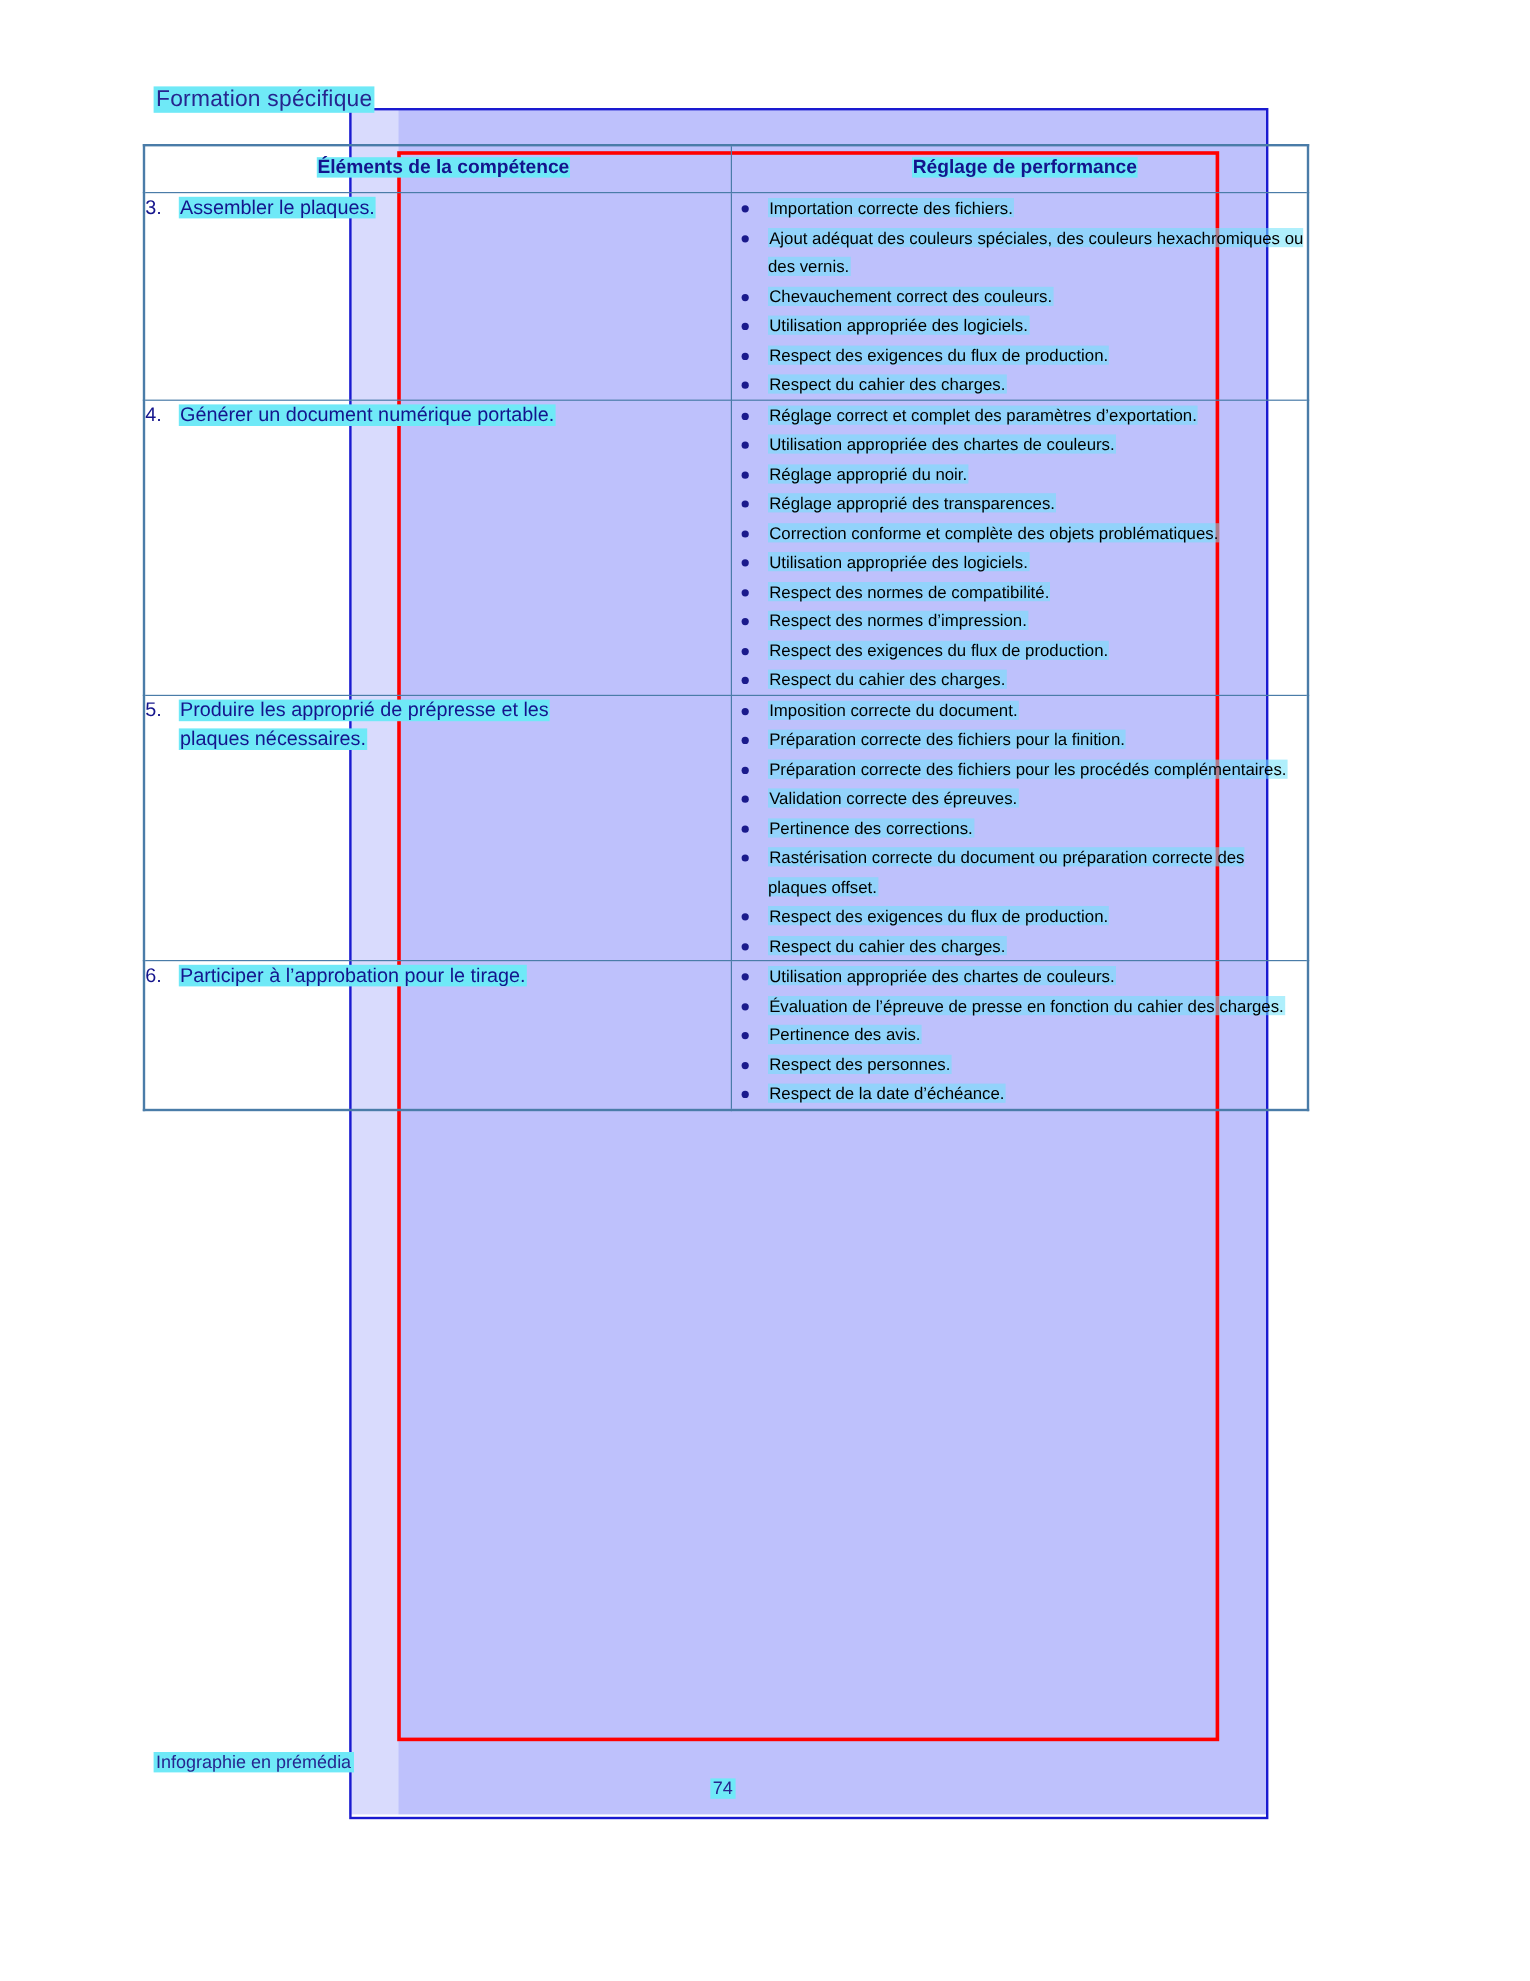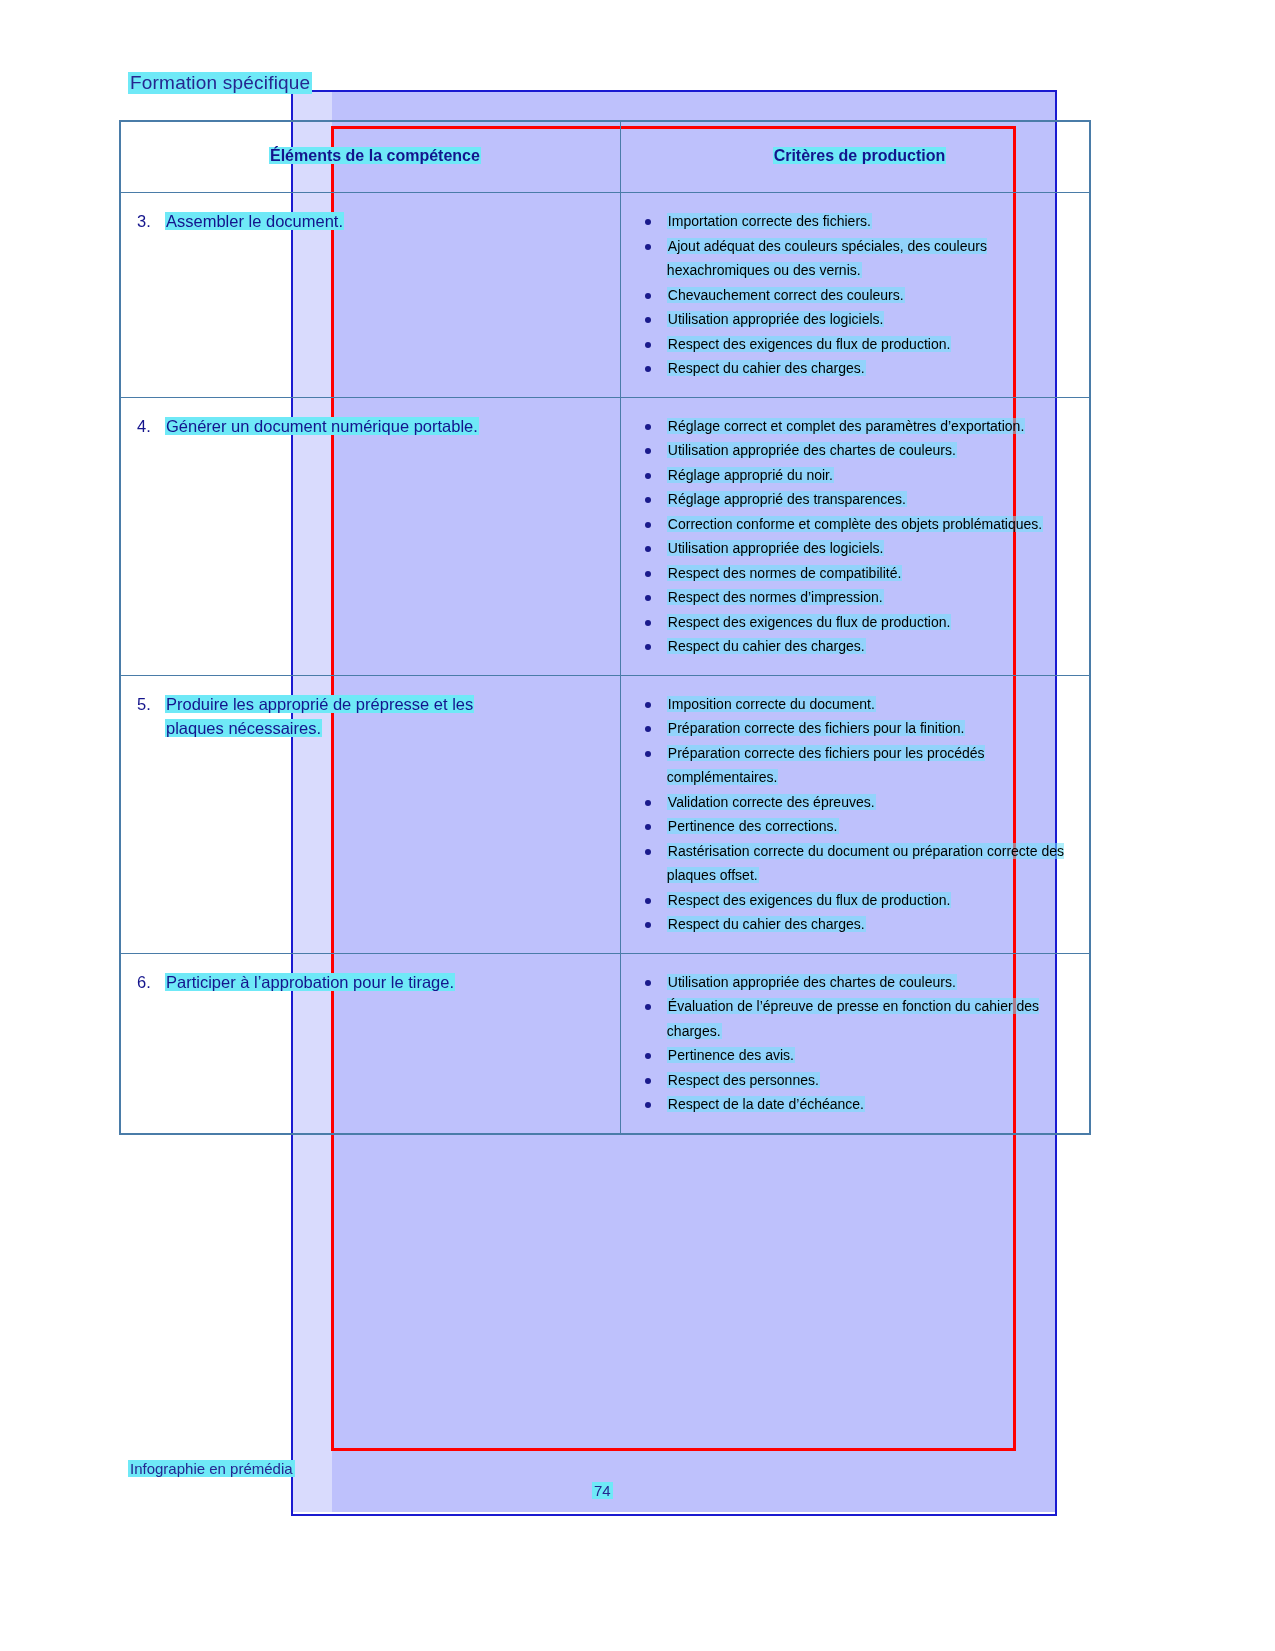--- a/index.html
+++ b/index.html
@@ -28,21 +28,21 @@
 
   
   #comp-table{
     position:absolute;left:119px;top:120px;width:972px;
     border:2px solid #4a7ca8;border-collapse:collapse;
     background:transparent;z-index:4;
   }
   #comp-table td,#comp-table th{
     border:1px solid #4a7ca8;
     vertical-align:top;
-    padding:16px;
+    padding:0;
     background:transparent;
   }
   .col-left{width:489px;}
   .col-right{width:481px;}
 
   .thead-cell{height:38px;}
   .thead-inner{
     font-weight:bold;font-size:16px;color:#14148c;
     padding:9px 0 0 9px;white-space:nowrap;
   }
@@ -97,27 +97,27 @@
 
   <div id="header-title">Formation spécifique</div>
 
   <table id="comp-table">
     <tbody>
         <tr>
       <th class="col-left thead-cell">
         <div class="thead-inner"><span>Éléments de la compétence</span></div>
       </th>
       <th class="col-right thead-cell">
-        <div class="thead-inner"><span>Critères de production</span></div>
+        <div class="thead-inner"><span>Réglage de performance</span></div>
       </th>
     </tr>
 
     <tr>
       <td class="col-left elem-cell">
-        <div class="elem-line"><span class="num">3.</span><span class="txt">Assembler le document.</span></div>
+        <div class="elem-line"><span class="num">3.</span><span class="txt">Assembler le plaques.</span></div>
       </td>
       <td class="col-right crit-cell">
         <ul class="crit">
           <li><span class="bul"></span><span class="ctext">Importation correcte des fichiers.</span></li>
           <li><span class="bul"></span><span class="ctext">Ajout adéquat des couleurs spéciales, des couleurs hexachromiques ou des vernis.</span></li>
           <li><span class="bul"></span><span class="ctext">Chevauchement correct des couleurs.</span></li>
           <li><span class="bul"></span><span class="ctext">Utilisation appropriée des logiciels.</span></li>
           <li><span class="bul"></span><span class="ctext">Respect des exigences du flux de production.</span></li>
           <li><span class="bul"></span><span class="ctext">Respect du cahier des charges.</span></li>
         </ul>

